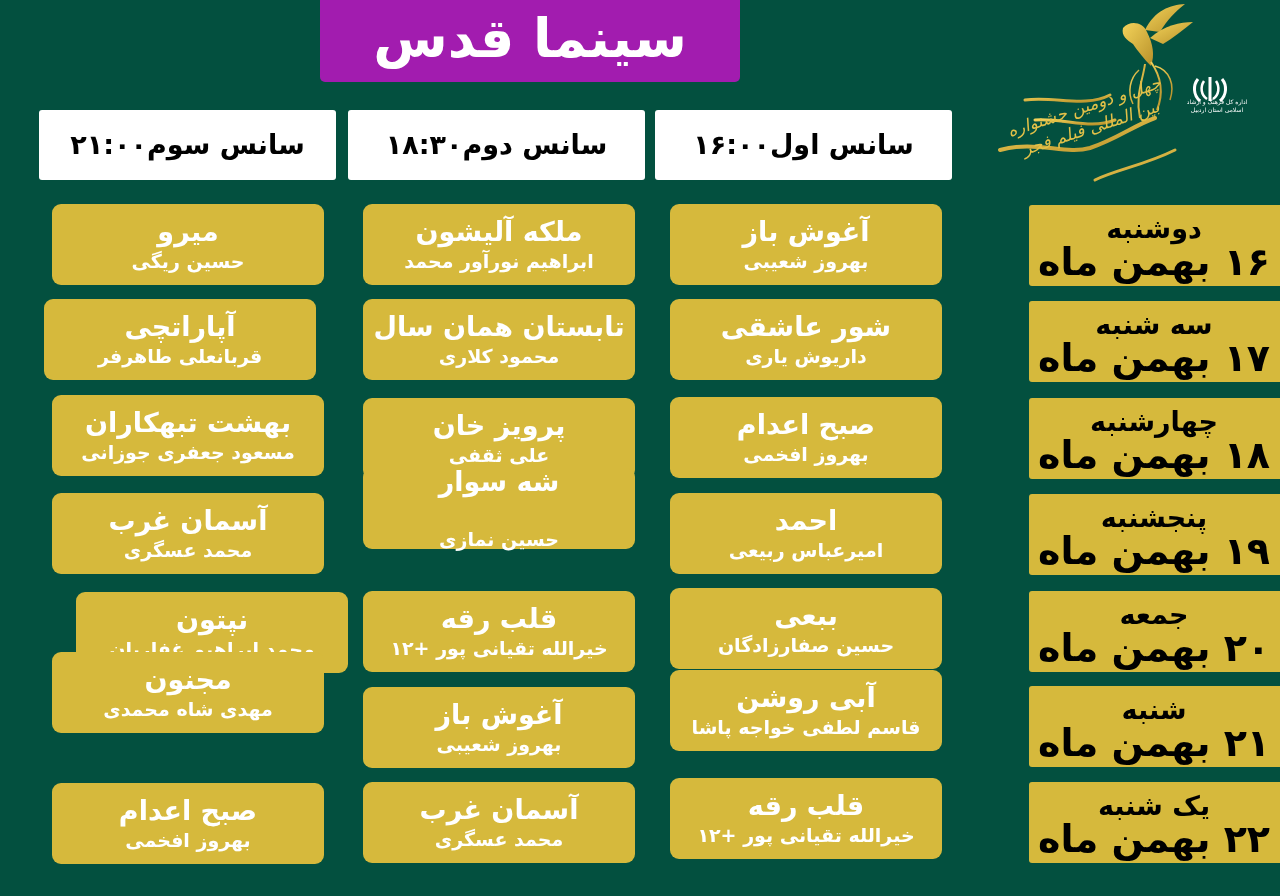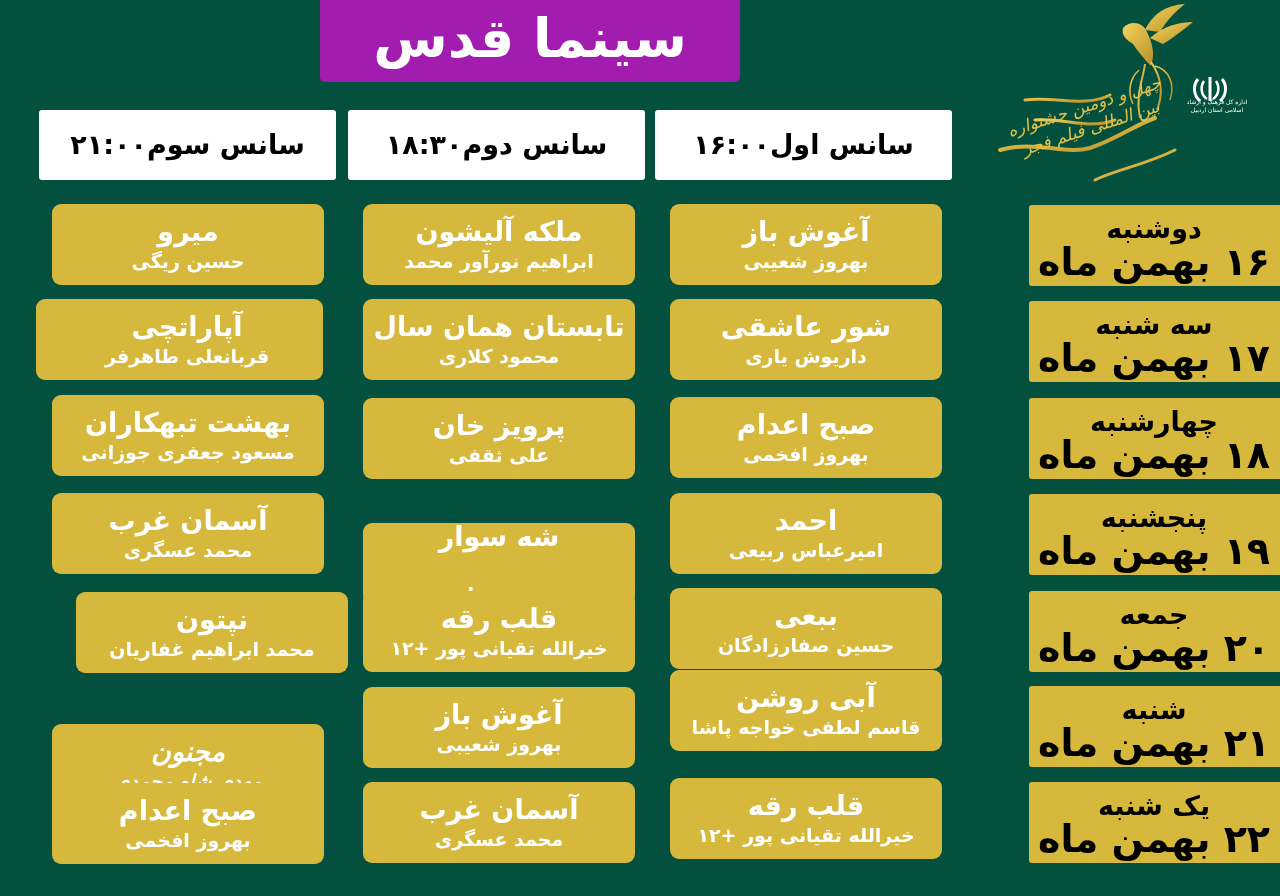--- a/index.html
+++ b/index.html
@@ -228,21 +228,21 @@
   <span class="day-date">۱۷ بهمن ماه</span>
 </div>
 <div class="film-box" style="left:670px; top:299px;">
   <span class="film-title">شور عاشقی</span>
   <span class="film-director">داریوش یاری</span>
 </div>
 <div class="film-box" style="left:363px; top:299px;">
   <span class="film-title">تابستان همان سال</span>
   <span class="film-director">محمود کلاری</span>
 </div>
-<div class="film-box" style="left:36px; top:299px;padding-left:15px;">
+<div class="film-box" style="left:44px; top:299px;">
   <span class="film-title">آپاراتچی</span>
   <span class="film-director">قربانعلی طاهرفر</span>
 </div>
 
 <div class="day-box" style="top:398px;">
   <span class="day-name">چهارشنبه</span>
   <span class="day-date">۱۸ بهمن ماه</span>
 </div>
 <div class="film-box" style="left:670px; top:397px;">
   <span class="film-title">صبح اعدام</span>
@@ -258,21 +258,21 @@
 </div>
 
 <div class="day-box" style="top:494px;">
   <span class="day-name">پنجشنبه</span>
   <span class="day-date">۱۹ بهمن ماه</span>
 </div>
 <div class="film-box" style="left:670px; top:493px;">
   <span class="film-title">احمد</span>
   <span class="film-director">امیرعباس ربیعی</span>
 </div>
-<div class="film-box" style="left:363px; top:523px;gap:28px;">
+<div class="film-box" style="left:363px; top:468px;gap:28px;">
   <span class="film-title">شه سوار</span>
   <span class="film-director">حسین نمازی</span>
 </div>
 <div class="film-box" style="left:52px; top:493px;">
   <span class="film-title">آسمان غرب</span>
   <span class="film-director">محمد عسگری</span>
 </div>
 
 <div class="day-box" style="top:591px;">
   <span class="day-name">جمعه</span>
@@ -296,21 +296,21 @@
   <span class="day-date">۲۱ بهمن ماه</span>
 </div>
 <div class="film-box" style="left:670px; top:670px;">
   <span class="film-title">آبی روشن</span>
   <span class="film-director">قاسم لطفی خواجه پاشا</span>
 </div>
 <div class="film-box" style="left:363px; top:687px;">
   <span class="film-title">آغوش باز</span>
   <span class="film-director">بهروز شعیبی</span>
 </div>
-<div class="film-box" style="left:52px; top:724px;font-style:italic;">
+<div class="film-box" style="left:52px; top:652px;">
   <span class="film-title">مجنون</span>
   <span class="film-director">مهدی شاه محمدی</span>
 </div>
 
 <div class="day-box" style="top:782px;">
   <span class="day-name">یک شنبه</span>
   <span class="day-date">۲۲ بهمن ماه</span>
 </div>
 <div class="film-box" style="left:670px; top:778px;">
   <span class="film-title">قلب رقه</span>

